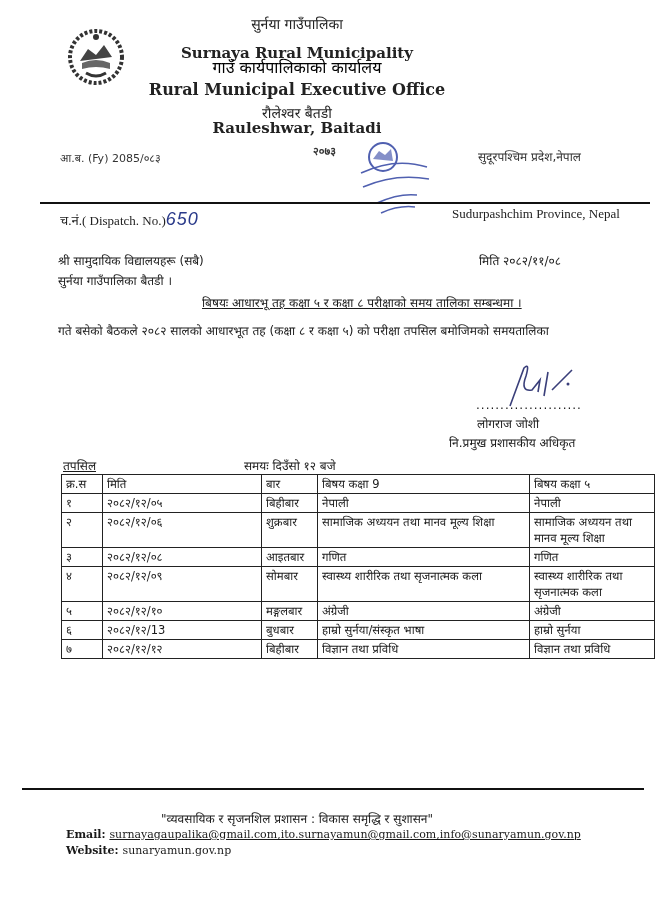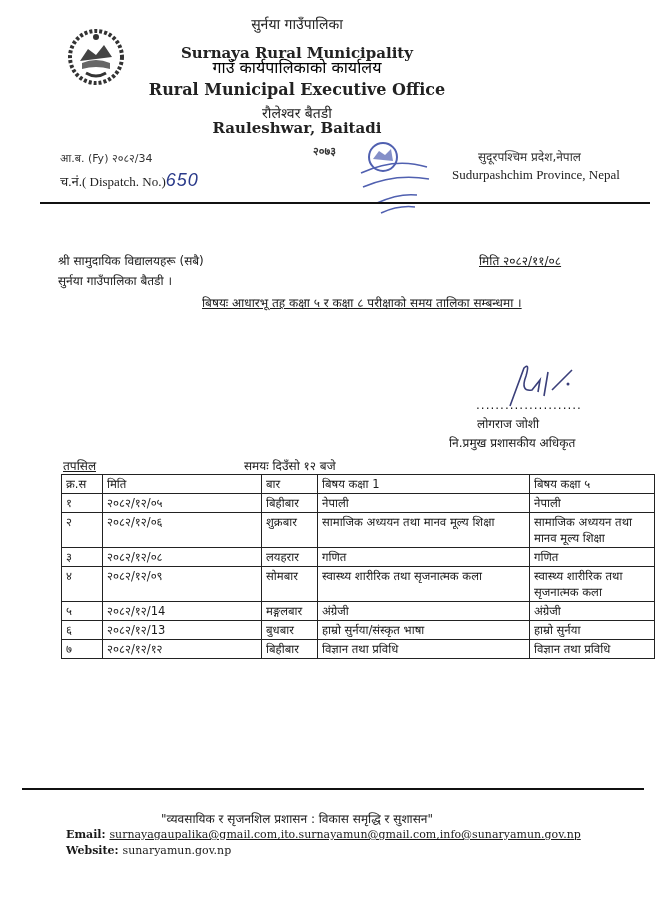--- a/index.html
+++ b/index.html
@@ -5,21 +5,21 @@
   html, body { margin:0; padding:0; background:#ffffff; }
   body { width:661px; height:910px; position:relative; overflow:hidden;
          font-family:"DejaVu Serif", serif; color:#1a1a1a; }
   .abs { position:absolute; }
   .center { left:0; width:594px; text-align:center; }
   .hdr-np { font-family:"DejaVu Sans", sans-serif; font-size:14px; color:#222; }
   .hdr-en { font-family:"DejaVu Serif", serif; font-weight:bold; font-size:15px; color:#222; }
   .hdr-np-big { font-family:"DejaVu Sans", sans-serif; font-size:16px; color:#000000; }
   .hdr-en-big { font-family:"DejaVu Serif", serif; font-weight:bold; font-size:16px; color:#222; }
   .small { font-family:"DejaVu Sans", sans-serif; font-size:11px; color:#333; }
-  .small-en { font-family:"Liberation Serif", serif; font-size:13px; color:#222; }
+  .small-en { font-family:"Liberation Serif", serif; font-size:13px; color:#222;margin-top:39px; }
   .handwriting { font-family:"Liberation Sans", sans-serif; font-size:18px; color:#2a3a8a; font-style:italic; letter-spacing:1px; }
   .rule-top { left:40px; top:202px; width:610px; height:2px; background:#111; }
   .rule-bottom { left:22px; top:788px; width:622px; height:2px; background:#111; }
   .body-text { font-family:"DejaVu Sans", sans-serif; font-size:12px; color:#1a1a1a; }
   .subject { font-family:"DejaVu Sans", sans-serif; font-size:12px; text-decoration:underline; color:#1a1a1a; }
   .para { left:58px; width:550px; font-family:"DejaVu Sans", sans-serif; font-size:12px; line-height:20px; color:#1a1a1a; }
   table.sched { position:absolute; left:61px; top:474px; border-collapse:collapse;
                 font-family:"DejaVu Sans", sans-serif; font-size:11.5px; color:#1a1a1a; }
   table.sched td, table.sched th { border:1.3px solid #222; padding:1px 4px; text-align:left;
                 font-weight:normal; vertical-align:top; line-height:16px; }
@@ -60,37 +60,38 @@
     <path d="M22 66 Q44 56 62 58" stroke="#5060b0" stroke-width="1.5" fill="none"></path>
     <path d="M26 76 Q44 68 60 70" stroke="#5060b0" stroke-width="1.5" fill="none"></path>
   </svg>
 </div>
 
 <div class="abs small" style="left:478px;top:148px;font-size:12px;">सुदूरपश्चिम प्रदेश,नेपाल</div>
 <div class="abs small-en" style="left:452px;top:167px;">Sudurpashchim Province, Nepal</div>
 
 <div class="abs small" style="left:60px;top:150px;">
   <span>आ.ब. (Fy)</span>
-  <span>२०८२/34</span>
+  <span>2085/०८३</span>
 </div>
 <div class="abs small-en" style="left:60px;top:170px;">
   <span>च.नं.( Dispatch. No.)</span><span class="handwriting">650</span>
 </div>
 
 <div class="abs rule-top"></div>
 
 <div class="abs body-text" style="left:58px;top:252px;">श्री सामुदायिक विद्यालयहरू (सबै)</div>
 <div class="abs body-text" style="left:58px;top:272px;">सुर्नया गाउँपालिका बैतडी ।</div>
-<div class="abs body-text" style="left:479px;top:252px;text-decoration:underline;">
+<div class="abs body-text" style="left:479px;top:252px;">
   <span>मिति</span>
   <span>२०८२/११/०८</span>
 </div>
 <div class="abs subject" style="left:202px;top:294px;">बिषयः आधारभू तह कक्षा ५ र कक्षा ८ परीक्षाको समय तालिका सम्बन्धमा ।</div>
 
 <div class="abs para" style="top:321px;">
+  <div>गते बसेको बैठकले २०८२ सालको आधारभूत तह (कक्षा ८ र कक्षा ५) को परीक्षा तपसिल बमोजिमको समयतालिका</div>
 </div>
 
 <div class="abs signature" style="left:490px;top:362px;width:90px;height:50px;">
   <svg width="90" height="50" viewBox="0 0 90 50">
     <path d="M20 44 L34 6 Q40 0 36 14 Q30 30 42 28 L50 18 L48 30 M58 10 L54 34 M62 28 L82 8" stroke="#3a3f7a" stroke-width="1.6" fill="none"></path>
     <circle cx="78" cy="22" r="1.5" fill="#3a3f7a"></circle>
   </svg>
 </div>
 <div class="abs body-text" style="left:476px;top:398px;letter-spacing:1px;">......................</div>
 <div class="abs body-text" style="left:477px;top:415px;">लोगराज जोशी</div>
@@ -98,21 +99,21 @@
 
 <div class="abs body-text" style="left:63px;top:457px;text-decoration:underline;">तपसिल</div>
 <div class="abs body-text" style="left:244px;top:457px;">समयः दिउँसो १२ बजे</div>
 
 <table class="sched">
   <thead>
     <tr>
       <th class="c1">क्र.स</th>
       <th class="c2">मिति</th>
       <th class="c3">बार</th>
-      <th class="c4">बिषय कक्षा 1</th>
+      <th class="c4">बिषय कक्षा 9</th>
       <th class="c5">बिषय कक्षा ५</th>
     </tr>
   </thead>
   <tbody>
     <tr>
       <td>१</td>
       <td>२०८२/१२/०५</td>
       <td>बिहीबार</td>
       <td>नेपाली</td>
       <td>नेपाली</td>
@@ -120,34 +121,34 @@
     <tr>
       <td>२</td>
       <td>२०८२/१२/०६</td>
       <td>शुक्रबार</td>
       <td>सामाजिक अध्ययन तथा मानव मूल्य शिक्षा</td>
       <td>सामाजिक अध्ययन तथा मानव मूल्य शिक्षा</td>
     </tr>
     <tr>
       <td>३</td>
       <td>२०८२/१२/०८</td>
-      <td>लयहरार</td>
+      <td>आइतबार</td>
       <td>गणित</td>
       <td>गणित</td>
     </tr>
     <tr>
       <td>४</td>
       <td>२०८२/१२/०९</td>
       <td>सोमबार</td>
       <td>स्वास्थ्य शारीरिक तथा सृजनात्मक कला</td>
       <td>स्वास्थ्य शारीरिक तथा सृजनात्मक कला</td>
     </tr>
     <tr>
       <td>५</td>
-      <td>२०८२/१२/14</td>
+      <td>२०८२/१२/१०</td>
       <td>मङ्गलबार</td>
       <td>अंग्रेजी</td>
       <td>अंग्रेजी</td>
     </tr>
     <tr>
       <td>६</td>
       <td>२०८२/१२/13</td>
       <td>बुधबार</td>
       <td>हाम्रो सुर्नया/संस्कृत भाषा</td>
       <td>हाम्रो सुर्नया</td>

